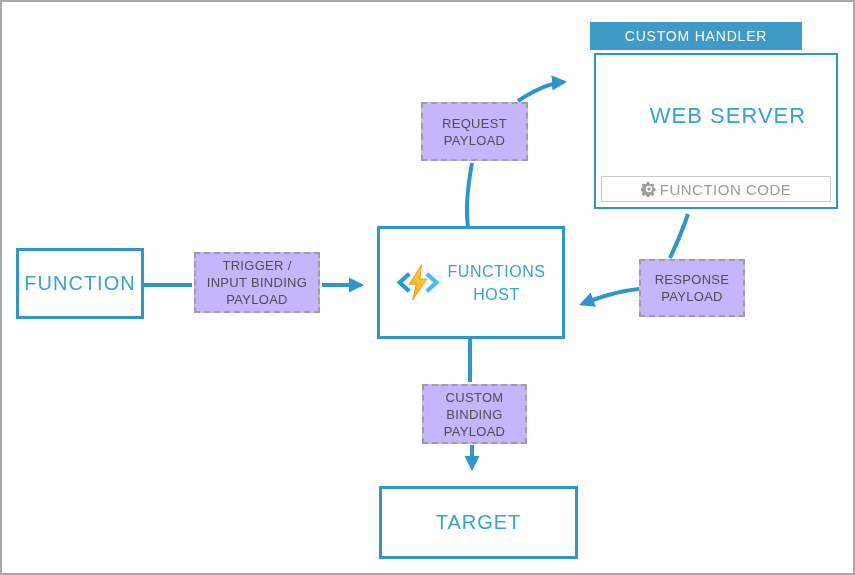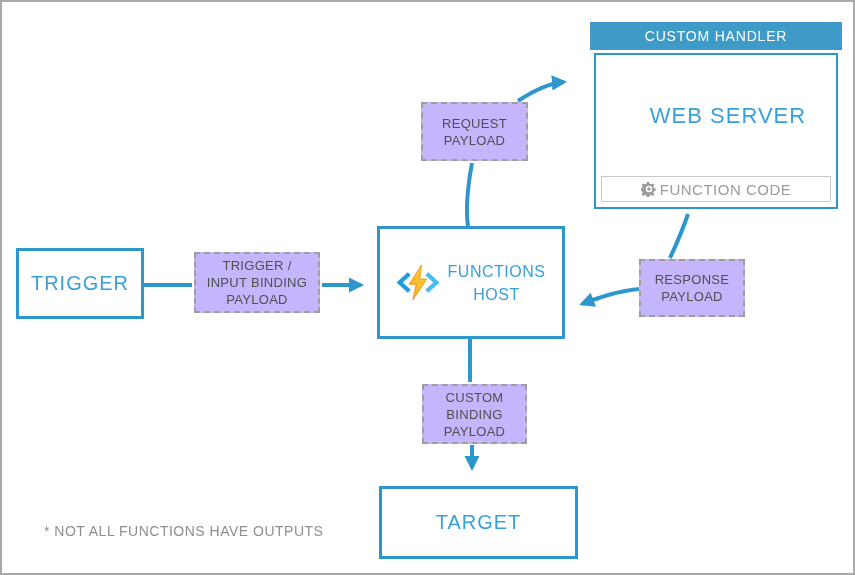--- a/index.html
+++ b/index.html
@@ -27,21 +27,21 @@
   .payload{
     border:2px dashed var(--dashed-border);background:#c4b5fd;
     display:flex;flex-direction:column;align-items:center;justify-content:center;
     color:var(--dashed-text);font-size:13px;line-height:17px;letter-spacing:.3px;
     text-align:center;
   }
   .payload span{display:block;}
   
   .custom-handler{width:252px;}
   .ch-header{
-    position:absolute;left:0;top:0;width:252px;height:28px;
+    position:absolute;left:0;top:0;width:212px;height:28px;
     background:var(--header-blue);color:#fff;font-size:14px;letter-spacing:.8px;
     display:flex;align-items:center;justify-content:center;
   }
   .ch-body{
     position:absolute;left:4px;top:31px;width:244px;height:156px;
     border:2px solid var(--accent-blue);background:#fff;
     display:flex;flex-direction:column;
   }
   .web-server{
     flex:1;display:flex;align-items:center;justify-content:center;
@@ -87,21 +87,21 @@
     <path class="connector" d="M 320 283 L 359 283" marker-end="url(#arrow)"></path>
     <path class="connector" d="M 466 224 C 463 204 466 183 470 161"></path>
     <path class="connector" d="M 516 99 C 534 87 549 81 562 80" marker-end="url(#arrow)"></path>
     <path class="connector" d="M 686 212 C 681 227 675 241 668 256"></path>
     <path class="connector" d="M 637 287 C 615 289 596 296 580 302" marker-end="url(#arrow)"></path>
     <path class="connector" d="M 468 337 L 468 380"></path>
     <path class="connector" d="M 470 443 L 470 466" marker-end="url(#arrow)"></path>
   </svg>
 
   <div class="abs node" style="left:14px;top:246px;width:128px;height:71px;">
-    <span>TRIGGER</span>
+    <span>FUNCTION</span>
   </div>
 
   <div class="abs payload" style="left:192px;top:250px;width:126px;height:61px;">
     <span>TRIGGER /</span>
     <span>INPUT BINDING</span>
     <span>PAYLOAD</span>
   </div>
 
   <div class="abs payload" style="left:419px;top:100px;width:107px;height:59px;">
     <span>REQUEST</span>
@@ -149,15 +149,14 @@
         </svg>
         <span>FUNCTION CODE</span>
       </div>
     </div>
   </div>
 
   <div class="abs node" style="left:377px;top:484px;width:199px;height:73px;">
     <span>TARGET</span>
   </div>
 
-  <div class="abs footnote">* NOT ALL FUNCTIONS HAVE OUTPUTS</div>
 
 </div>
 
 </body></html>

